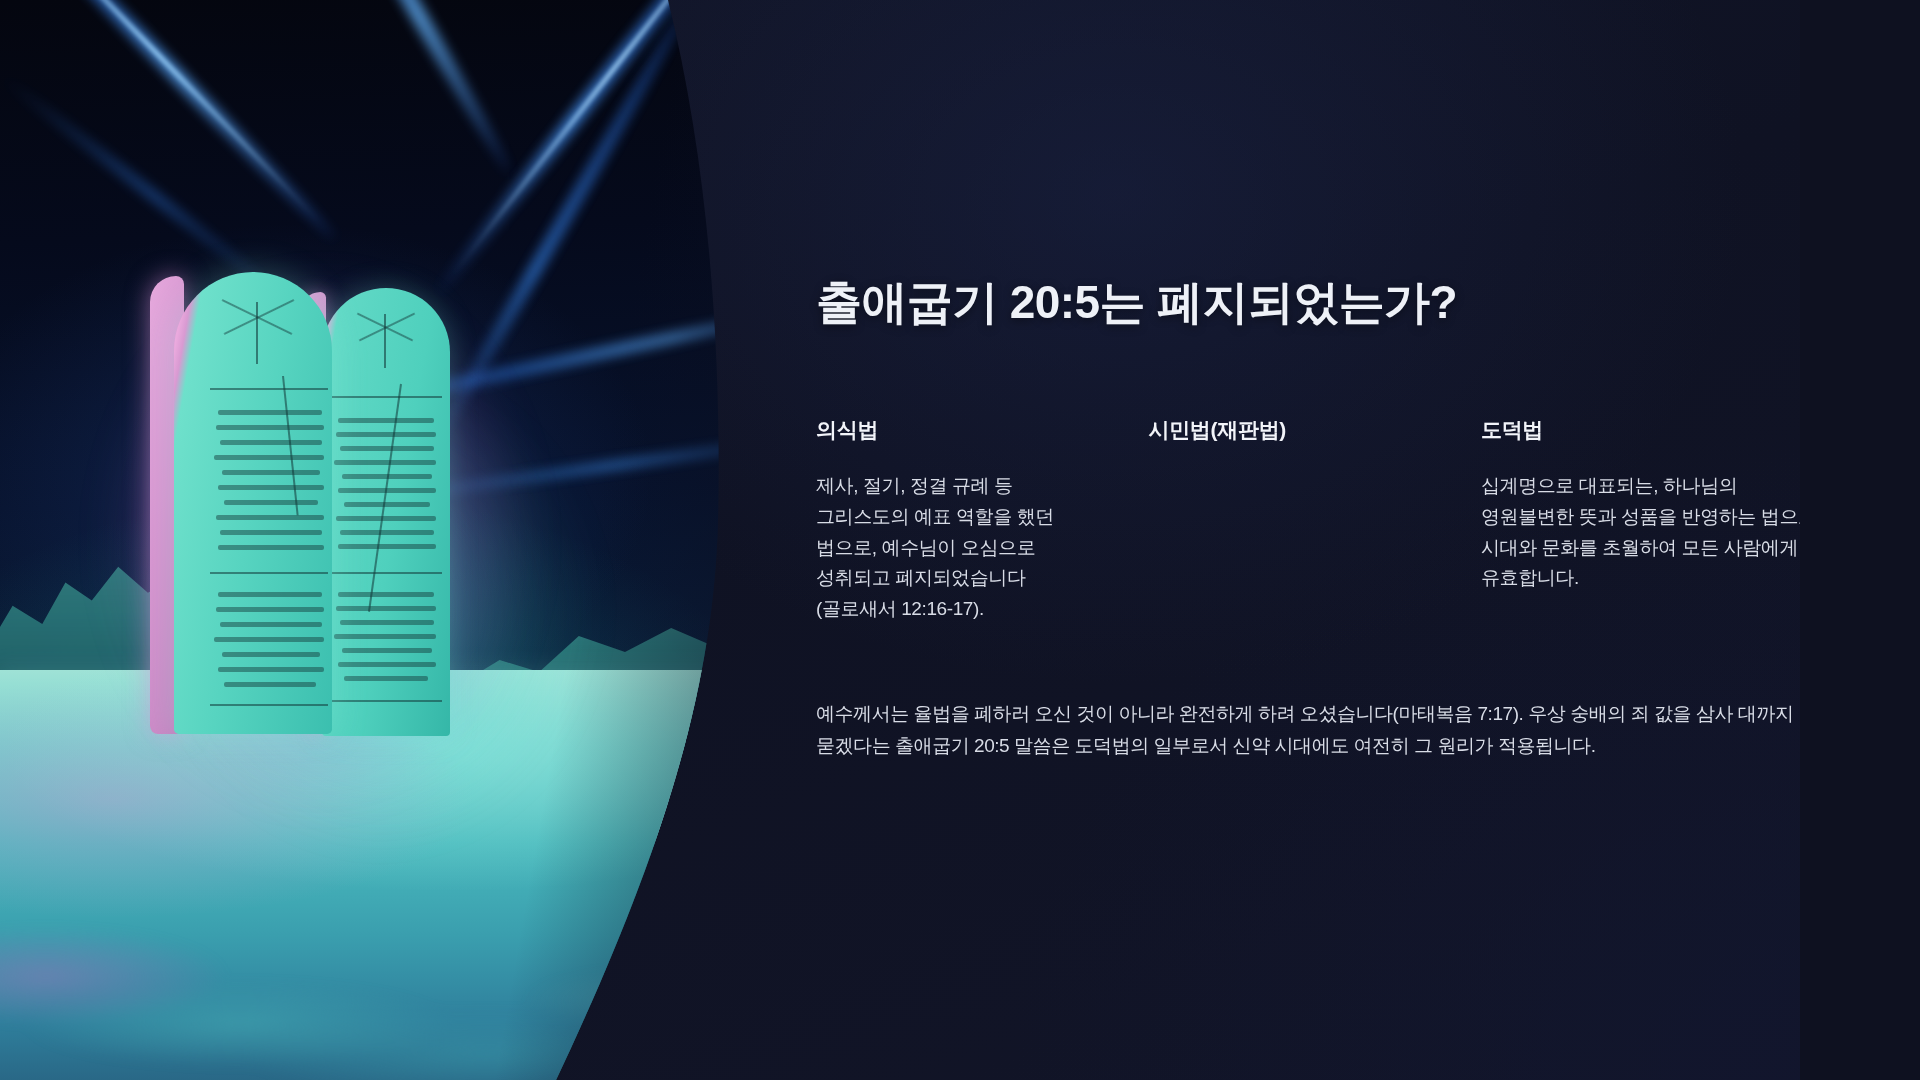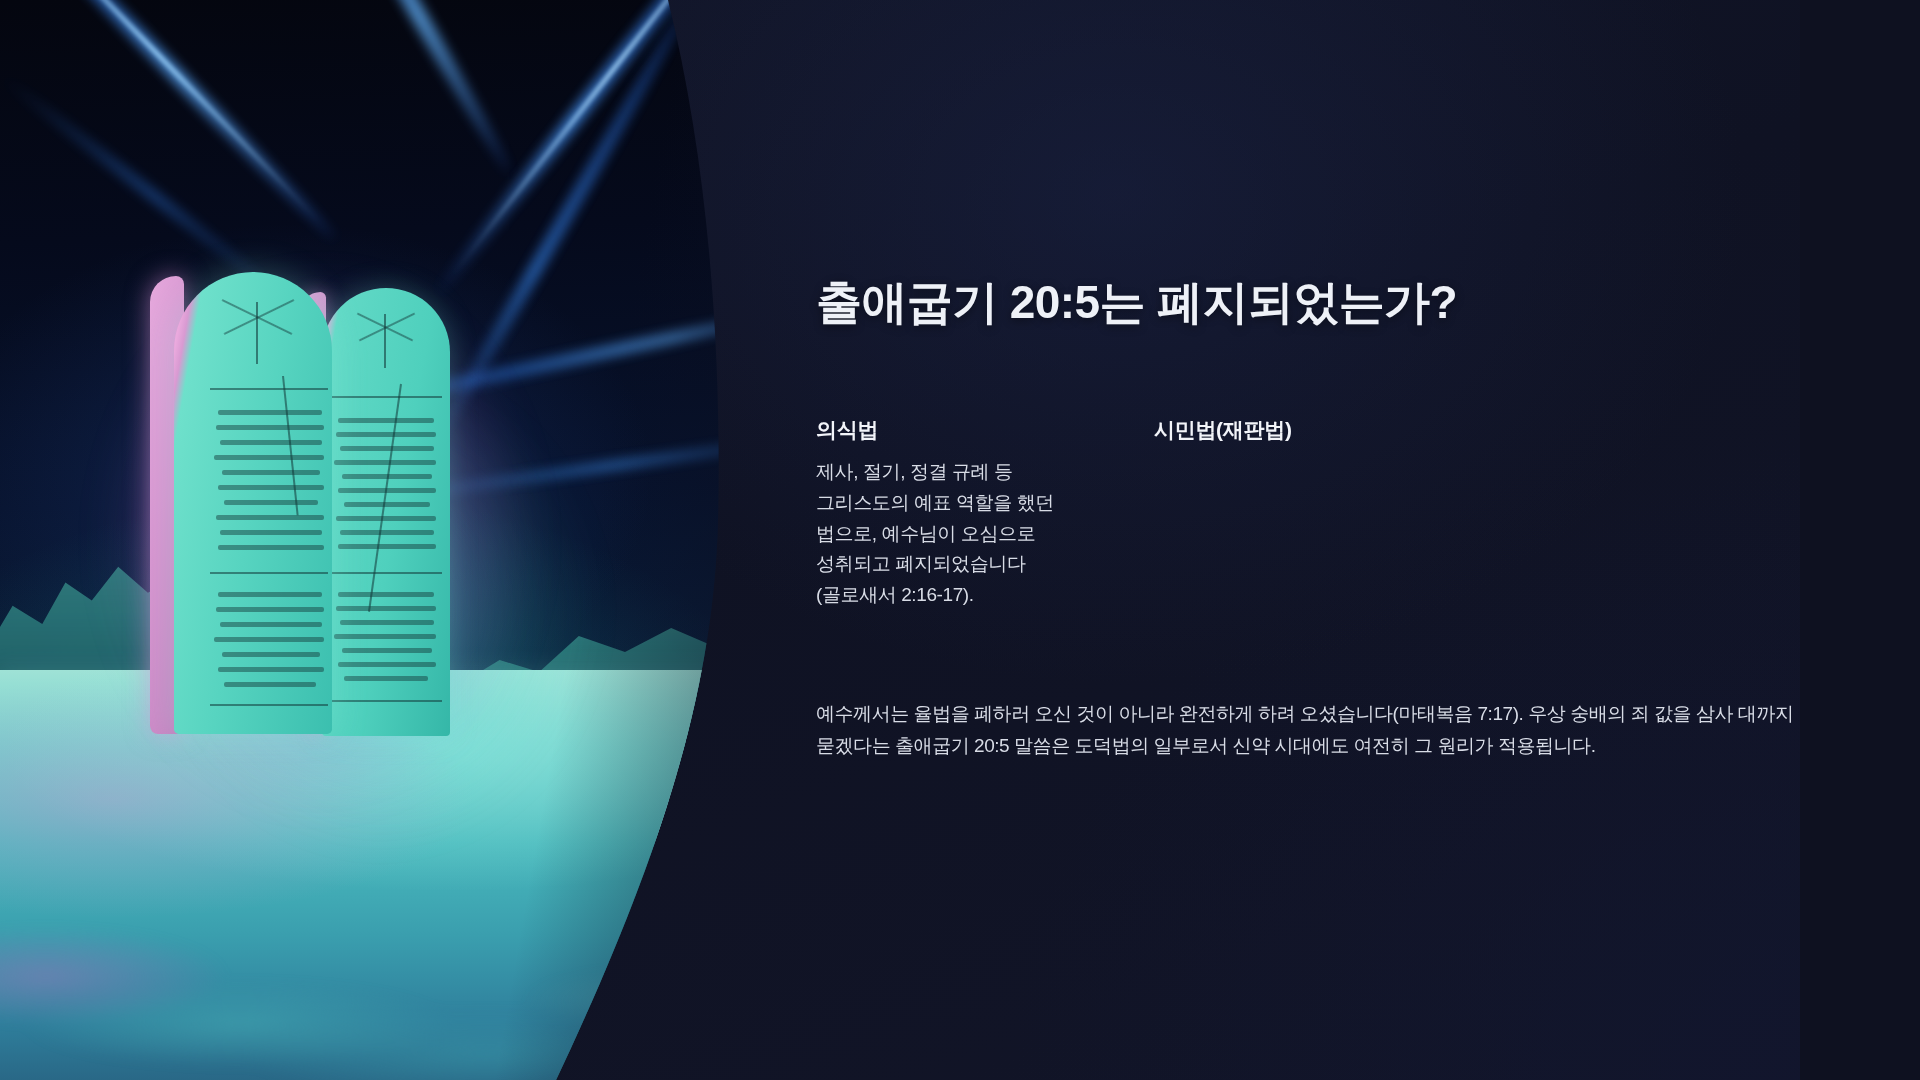--- a/index.html
+++ b/index.html
@@ -268,21 +268,21 @@
     display:flex;
     gap:0;
   }
   .col { width:338px; padding-right:54px; }
   .col:last-child { padding-right:0; width:356px; }
 
   .col-title {
     font-size:21px;
     font-weight:bold;
     color:#f2f4f9;
-    margin-bottom:13px;
+    margin-bottom:27px;
     letter-spacing:-0.3px;
   }
   .col-body {
     font-size:19px;
     line-height:1.62;
     color:#d8dce6;
     letter-spacing:-0.4px;
     word-break:keep-all;
   }
 
@@ -394,27 +394,31 @@
   </div>
 
   <div class="content">
 
     <h1 class="title">출애굽기 20:5는 폐지되었는가?</h1>
 
     <div class="columns">
 
       <div class="col">
         <div class="col-title">의식법</div>
-        <div class="col-body">제사, 절기, 정결 규례 등 그리스도의 예표 역할을 했던 법으로, 예수님이 오심으로 성취되고 폐지되었습니다 (골로새서 2:16-17).</div>
+        <div class="col-body">제사, 절기, 정결 규례 등 그리스도의 예표 역할을 했던 법으로, 예수님이 오심으로 성취되고 폐지되었습니다 (골로새서 12:16-17).</div>
       </div>
 
       <div class="col">
         <div class="col-title">시민법(재판법)</div>
       </div>
 
+      <div class="col">
+        <div class="col-title">도덕법</div>
+        <div class="col-body">십계명으로 대표되는, 하나님의 영원불변한 뜻과 성품을 반영하는 법으로, 시대와 문화를 초월하여 모든 사람에게 유효합니다.</div>
+      </div>
 
     </div>
 
     <p class="summary">예수께서는 율법을 폐하러 오신 것이 아니라 완전하게 하려 오셨습니다(마태복음 7:17). 우상 숭배의 죄 값을 삼사 대까지 묻겠다는 출애굽기 20:5 말씀은 도덕법의 일부로서 신약 시대에도 여전히 그 원리가 적용됩니다.</p>
 
   </div>
 
 </div>
 
 </body></html>

